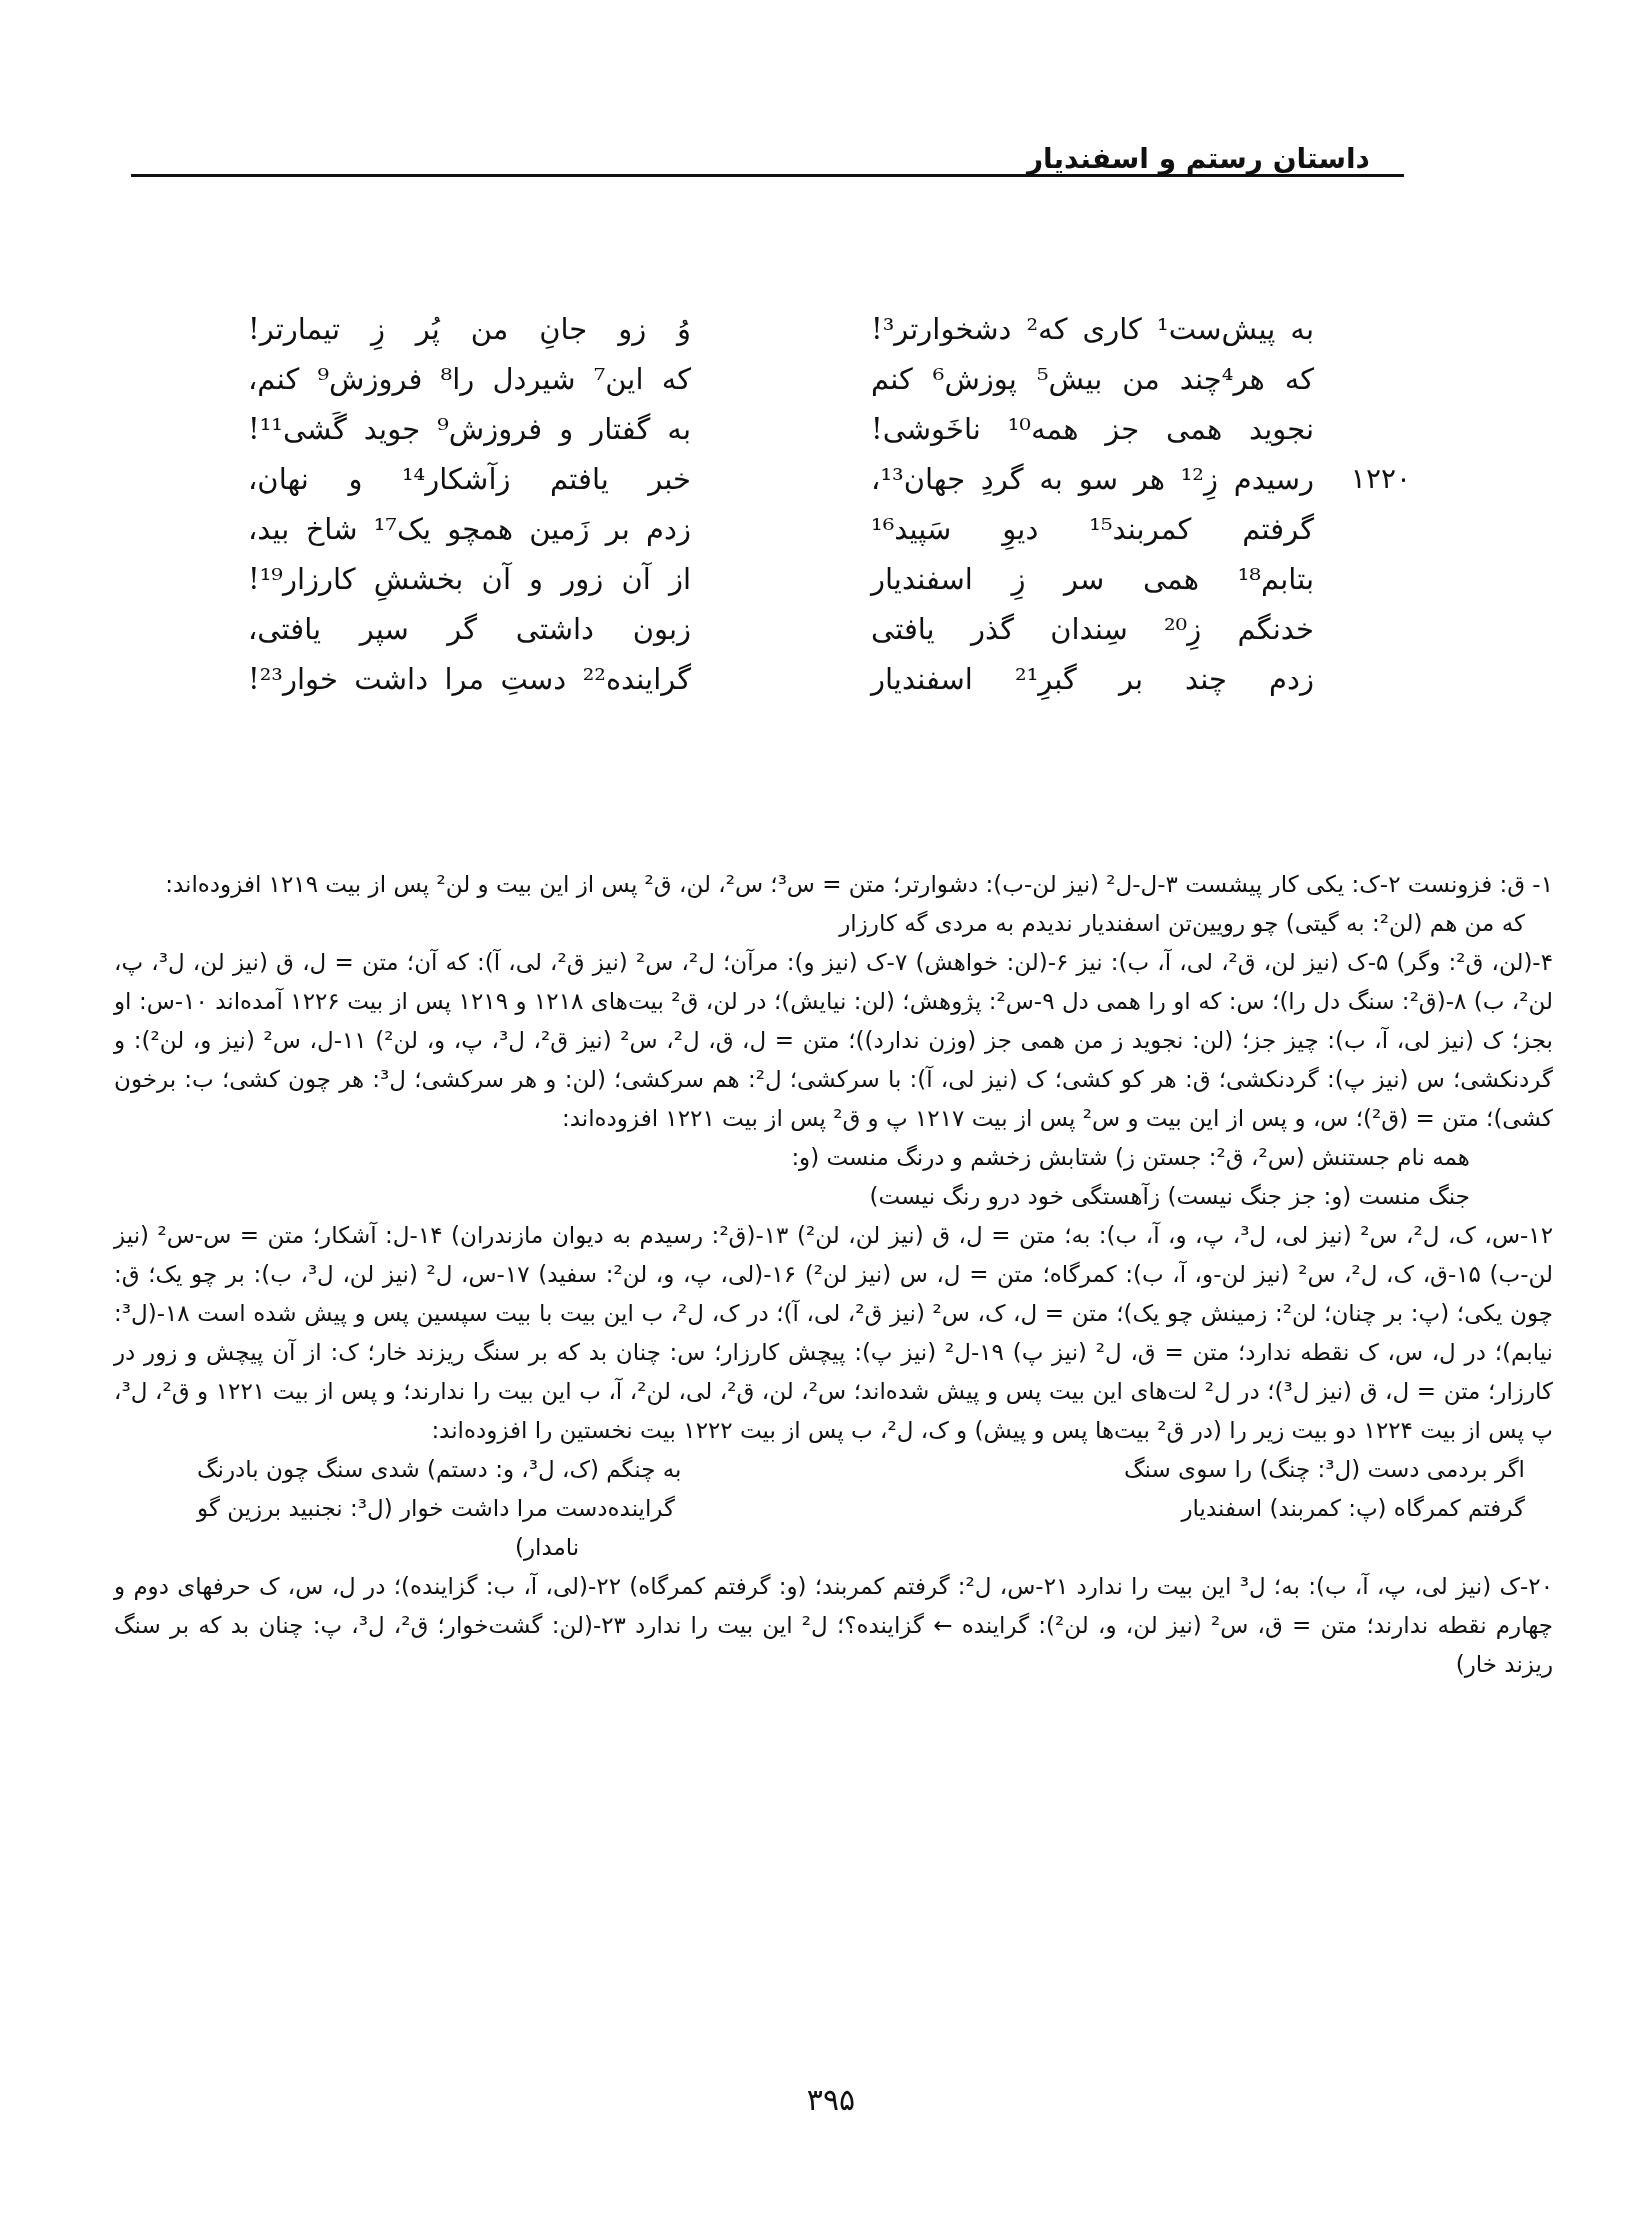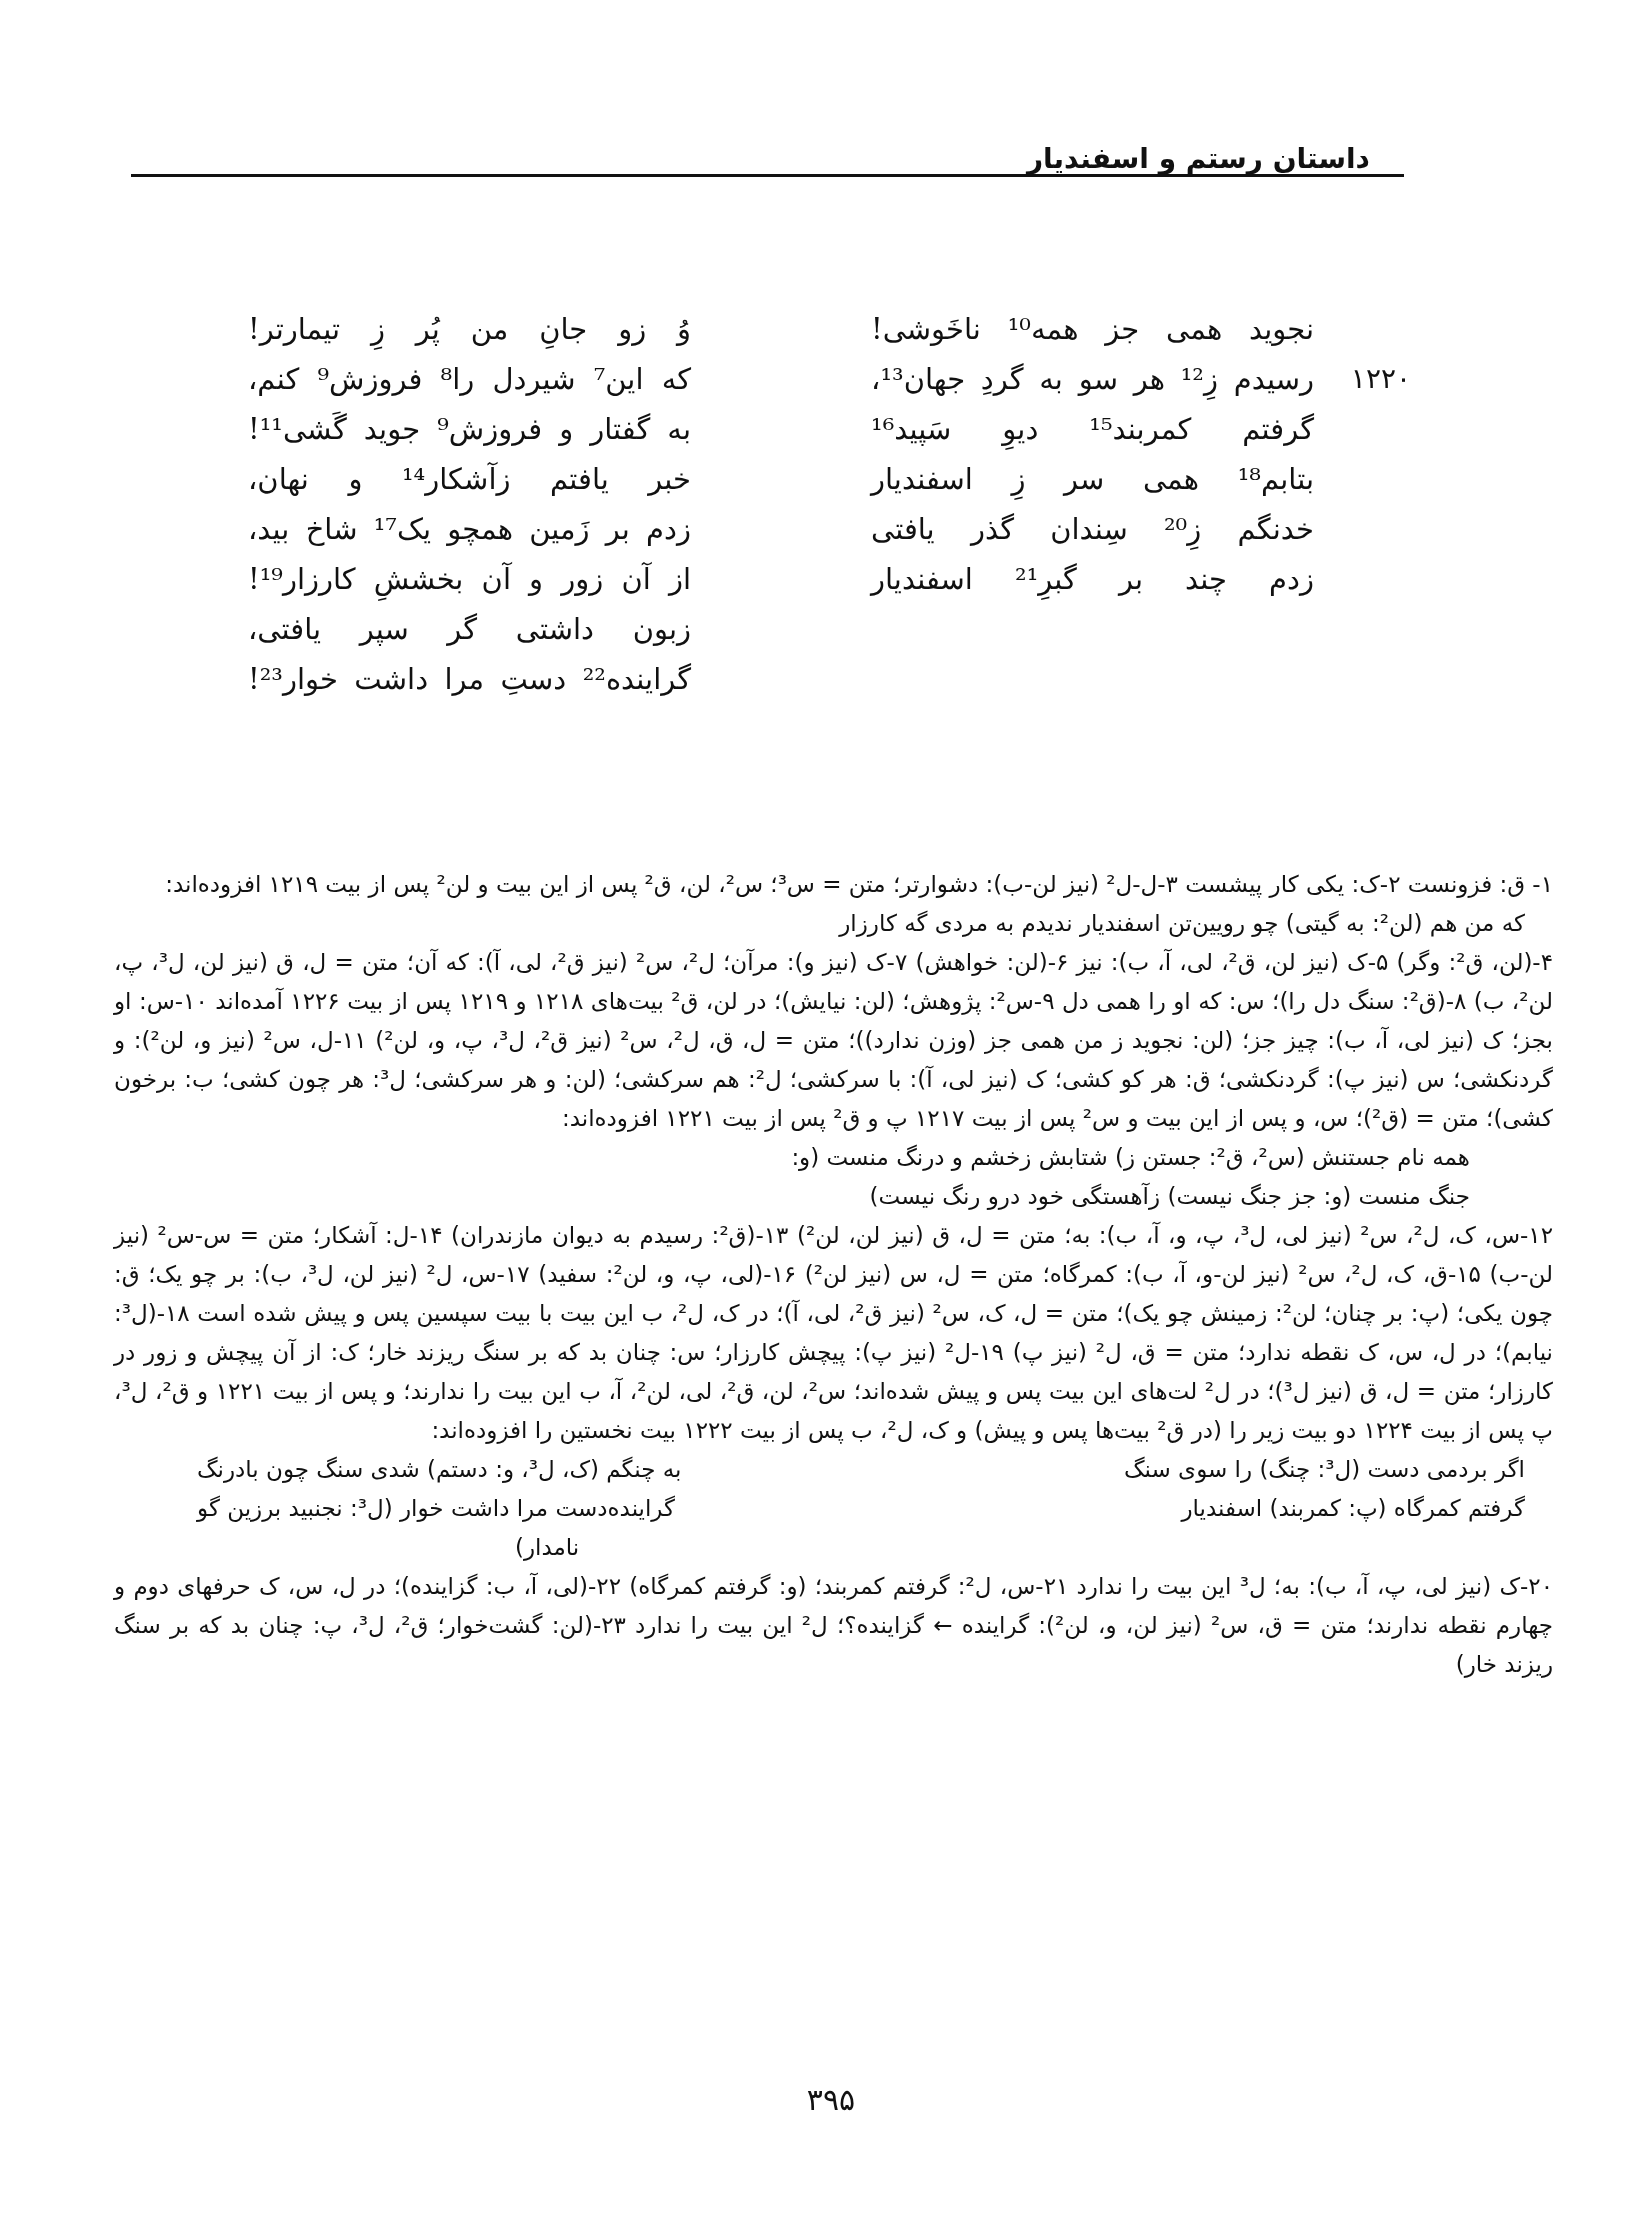--- a/index.html
+++ b/index.html
@@ -39,20 +39,22 @@
 </head>
 <body>
 
 <div class="page">
 
   <div class="running-head">داستان رستم و اسفندیار</div>
   <div class="head-rule"></div>
 
   <div class="poem">
     <div class="poem-col right">
+      <div class="verse">به پیش‌ست¹ کاری که² دشخوارتر³!</div>
+      <div class="verse">که هر⁴چند من بیش⁵ پوزش⁶ کنم</div>
       <div class="verse">نجوید همی جز همه¹⁰ ناخَوشی!</div>
       <div class="verse">
         <span class="line-no">۱۲۲۰</span>
         <span>رسیدم زِ¹² هر سو به گردِ جهان¹³،</span>
       </div>
       <div class="verse">گرفتم کمربند¹⁵ دیوِ سَپید¹⁶</div>
       <div class="verse">بتابم¹⁸ همی سر زِ اسفندیار</div>
       <div class="verse">خدنگم زِ²⁰ سِندان گذر یافتی</div>
       <div class="verse">زدم چند بر گبرِ²¹ اسفندیار</div>
     </div>

